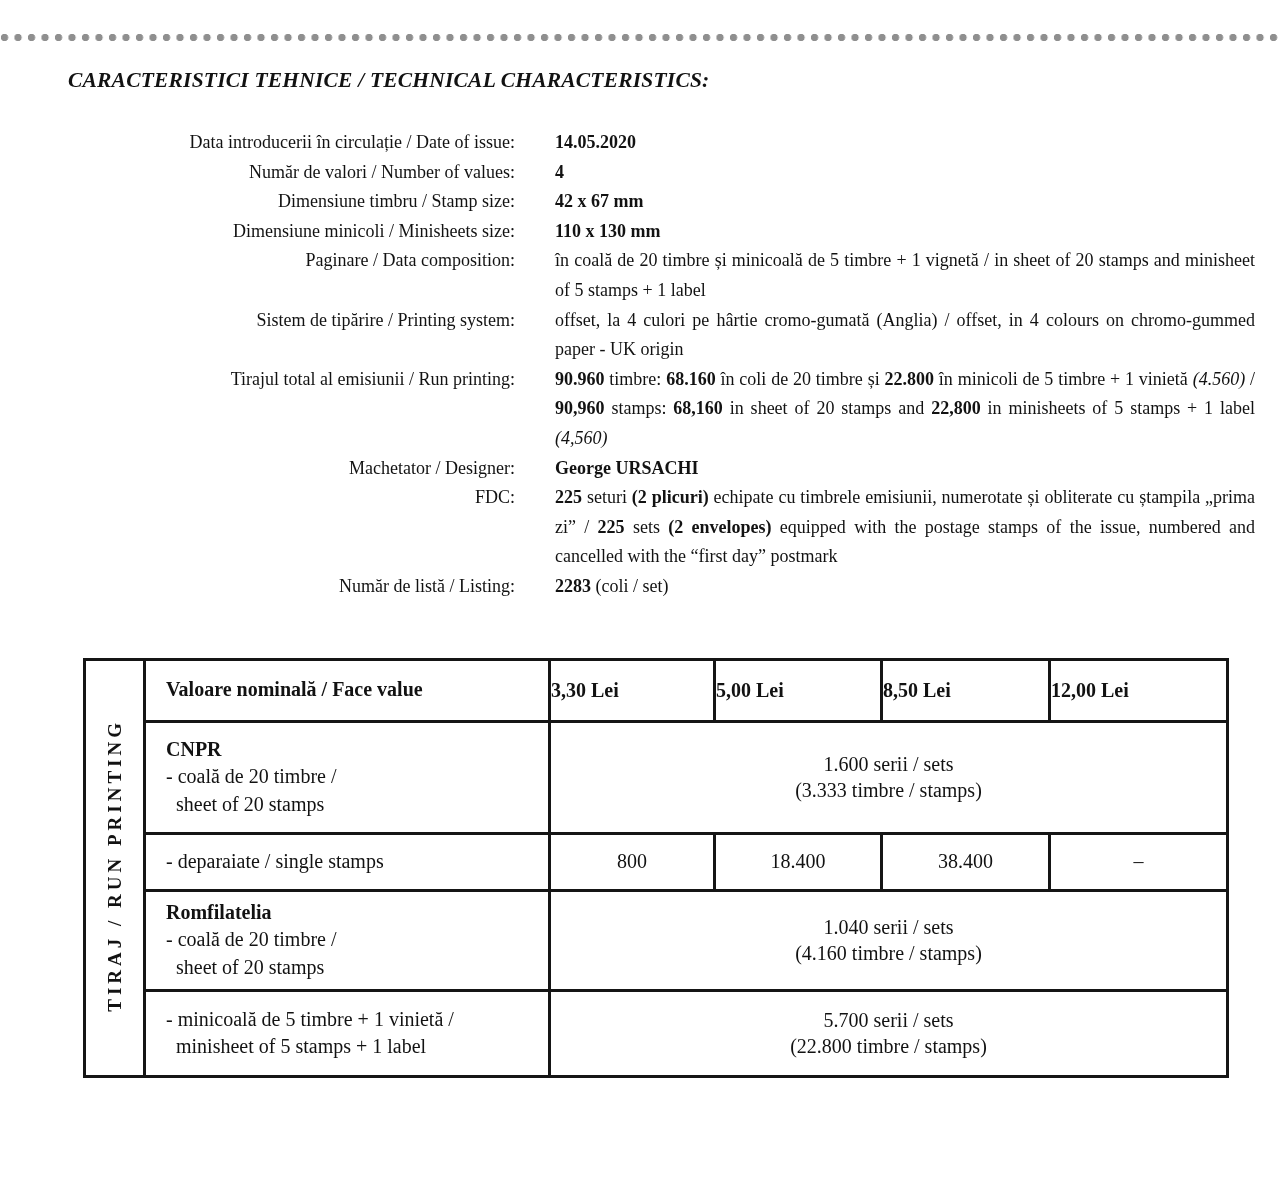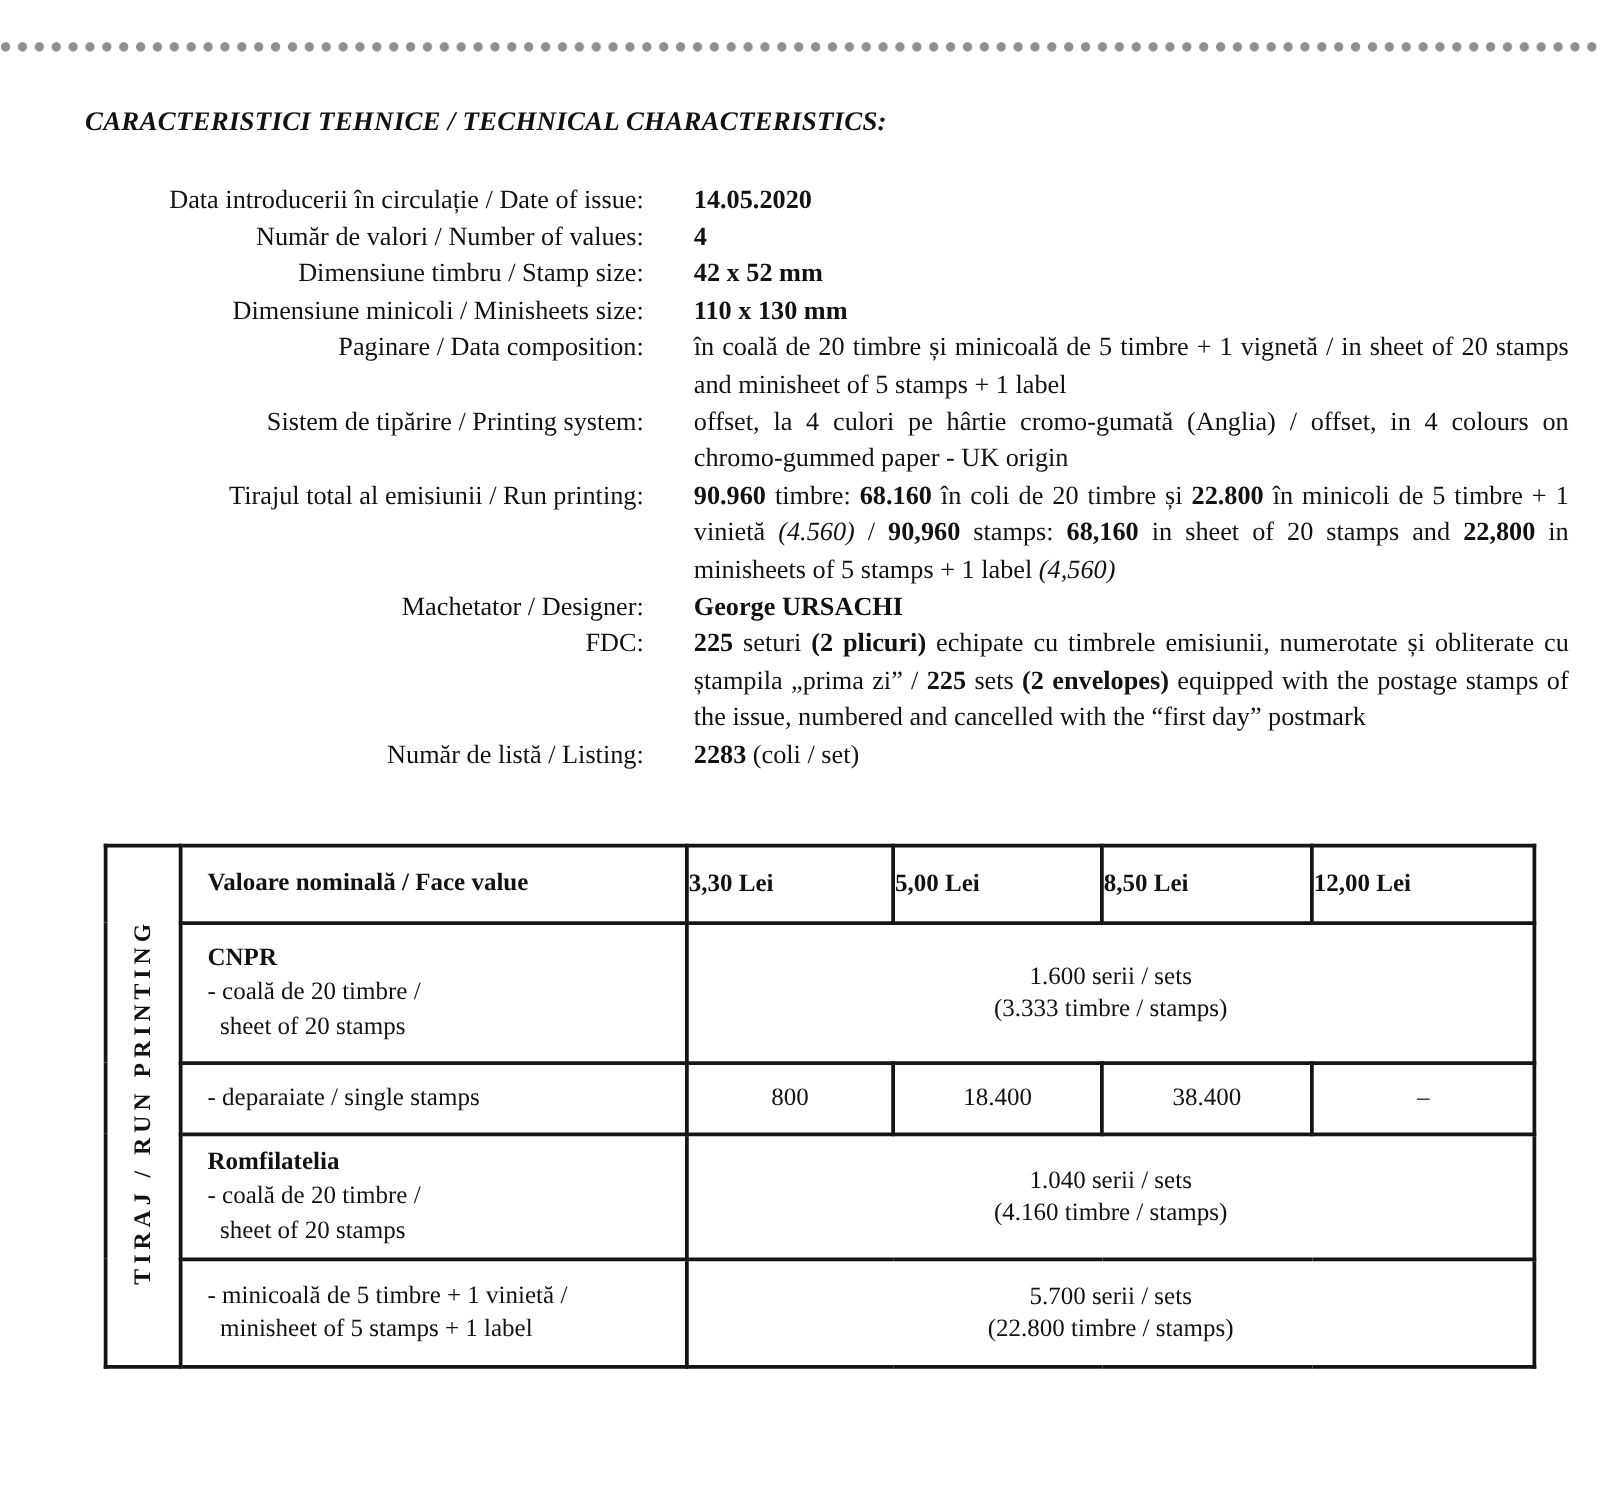--- a/index.html
+++ b/index.html
@@ -13,33 +13,33 @@
   }
   .dots {
     margin-top: 33px;
     height: 9px;
     width: 1280px;
     background-image: radial-gradient(circle at 4.5px 4.5px, #8f8f8f 3.4px, transparent 4px);
     background-size: 13.5px 9px;
     background-repeat: repeat-x;
   }
   .title {
-    margin: 41px 0 0 68px;
+    margin: 24px 0 0 68px;
     font-size: 21.5px;
     line-height: 29px;
     font-weight: bold;
     font-style: italic;
     letter-spacing: 0.2px;
   }
   .specs {
     margin: 33px 25px 0 60px;
     display: grid;
     grid-template-columns: 455px 700px;
     column-gap: 40px;
-    font-size: 21px;
+    font-size: 18px;
     line-height: 29.6px;
   }
   .spec-row { display: contents; }
   .spec-label { text-align: right; white-space: nowrap; }
   .spec-value { text-align: justify; }
   .b { font-weight: bold; }
   .i { font-style: italic; }
 
   table.print-table {
     border-collapse: collapse;
@@ -84,21 +84,21 @@
   <div class="spec-row">
     <div class="spec-label">Data introducerii în circulație / Date of issue:</div>
     <div class="spec-value"><span class="b">14.05.2020</span></div>
   </div>
   <div class="spec-row">
     <div class="spec-label">Număr de valori / Number of values:</div>
     <div class="spec-value"><span class="b">4</span></div>
   </div>
   <div class="spec-row">
     <div class="spec-label">Dimensiune timbru / Stamp size:</div>
-    <div class="spec-value"><span class="b">42 x 52 mm</span></div>
+    <div class="spec-value"><span class="b">42 x 67 mm</span></div>
   </div>
   <div class="spec-row">
     <div class="spec-label">Dimensiune minicoli / Minisheets size:</div>
     <div class="spec-value"><span class="b">110 x 130 mm</span></div>
   </div>
   <div class="spec-row">
     <div class="spec-label">Paginare / Data composition:</div>
     <div class="spec-value"><span>în coală de 20 timbre și minicoală de 5 timbre + 1 vignetă / in sheet of 20 stamps and minisheet of 5 stamps + 1 label</span></div>
   </div>
   <div class="spec-row">

